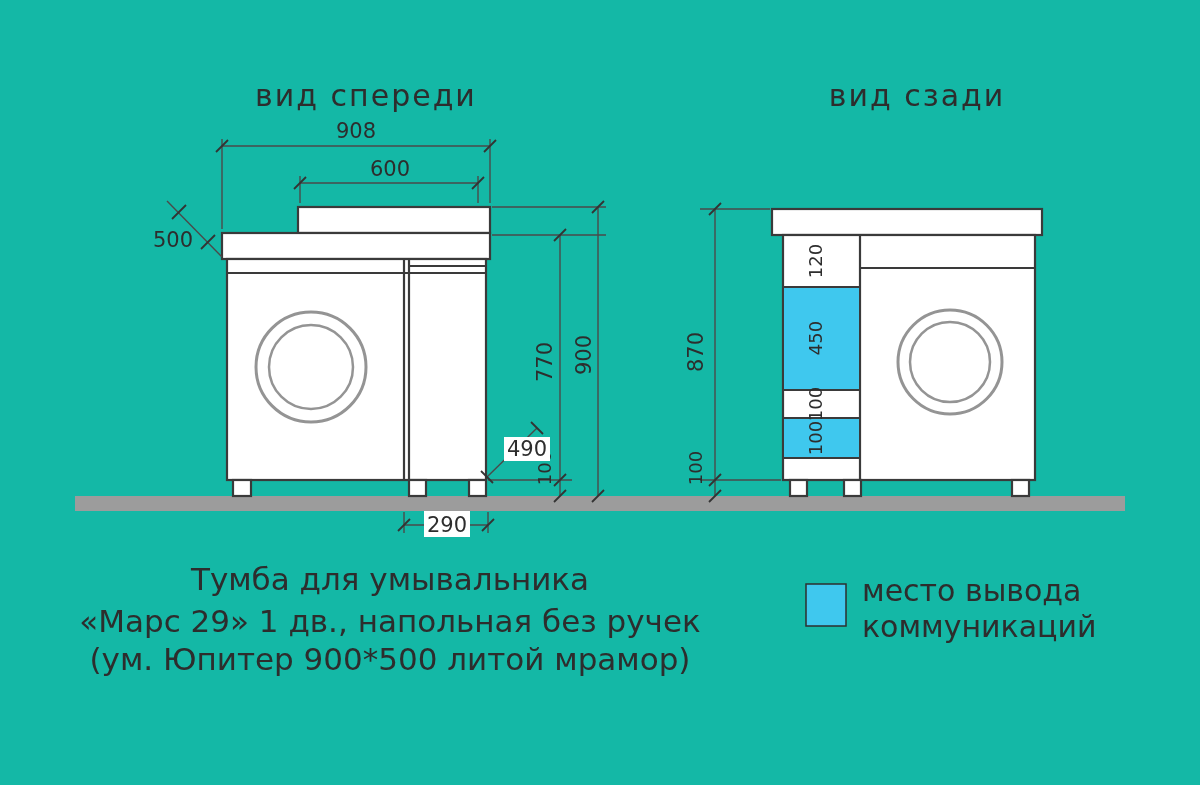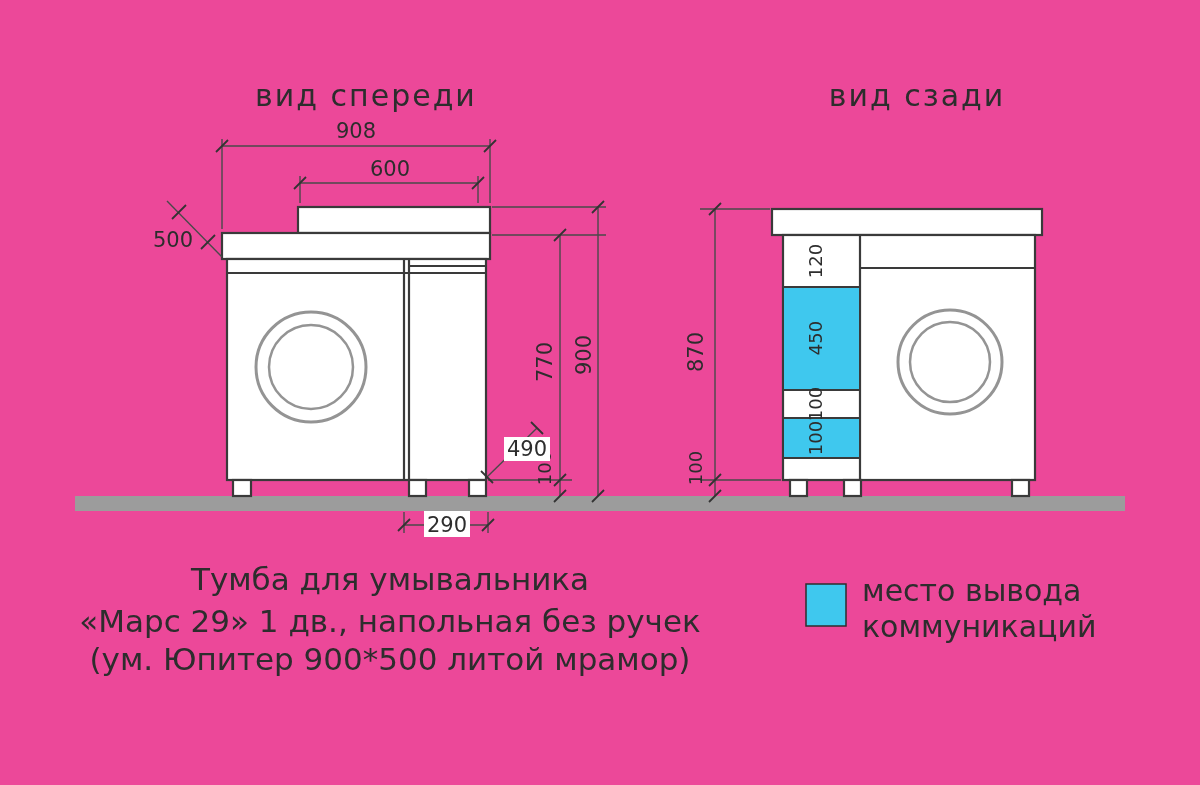--- a/index.html
+++ b/index.html
@@ -1,20 +1,20 @@
 <!DOCTYPE html>
 <html><head>
 <meta charset="utf-8">
 <style>
   html, body { margin: 0; padding: 0; background: #ffffff; }
   #canvas {
     position: relative;
     width: 1200px;
     height: 785px;
-    background: #ec4899;
+    background: #14b8a6;
     overflow: hidden;
     font-family: "DejaVu Sans", sans-serif;
   }
   svg { display: block; }
   .outline { fill: #ffffff; stroke: #3a3a3a; stroke-width: 2.2; }
   .sline   { stroke: #3a3a3a; stroke-width: 2.2; fill: none; }
   .dline   { stroke: #4a4a4a; stroke-width: 1.4; fill: none; }
   .tick    { stroke: #333333; stroke-width: 1.8; }
   .drum    { fill: #ffffff; stroke: #949494; }
   text { fill: #2d2d2d; font-family: "DejaVu Sans", sans-serif; }

